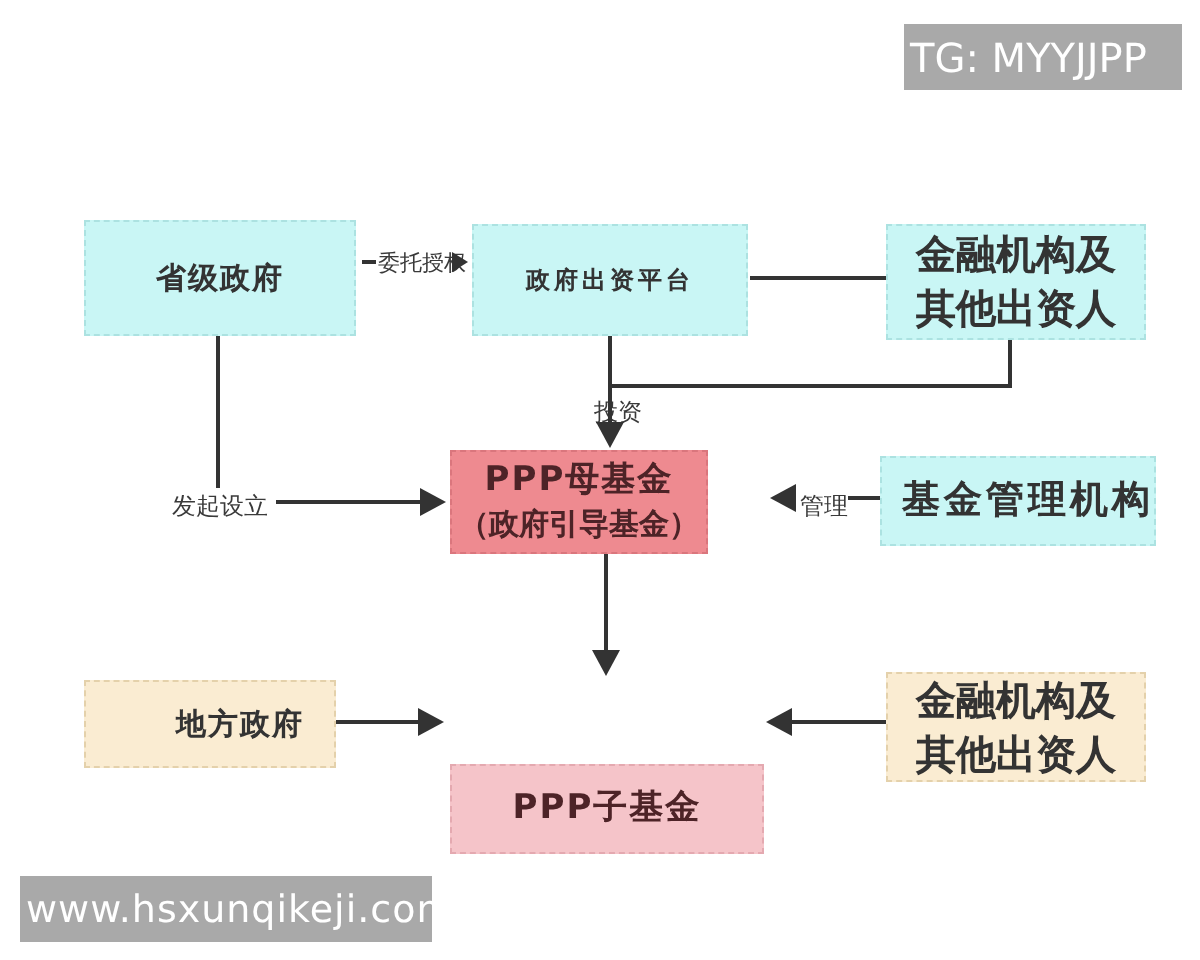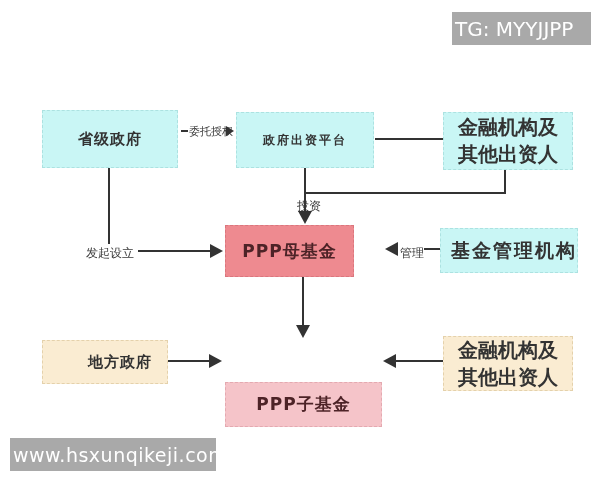--- a/index.html
+++ b/index.html
@@ -52,20 +52,21 @@
 </div>
 <div class="node cyan b18" style="left:236px;top:112px;width:138px;height:56px;">
   <span>政府出资平台</span>
 </div>
 <div class="node cyan b14" style="left:443px;top:112px;width:130px;height:58px;padding:4px 14px;">
   <span>金融机构及其他出资人</span>
 </div>
 
 <div class="node red" style="left:225px;top:225px;width:129px;height:52px;">
   <span class="b17">PPP母基金</span>
+  <span style="font-size:15px;font-weight:bold;">（政府引导基金）</span>
 </div>
 <div class="node cyan b19" style="left:440px;top:228px;width:138px;height:45px;">
   <span>基金管理机构</span>
 </div>
 
 <div class="node cream b15" style="left:42px;top:340px;width:126px;height:44px;padding-left:30px;">
   <span>地方政府</span>
 </div>
 <div class="node pink b17" style="left:225px;top:340px;width:157px;height:45px;margin-top:42px;">
   <span>PPP子基金</span>

